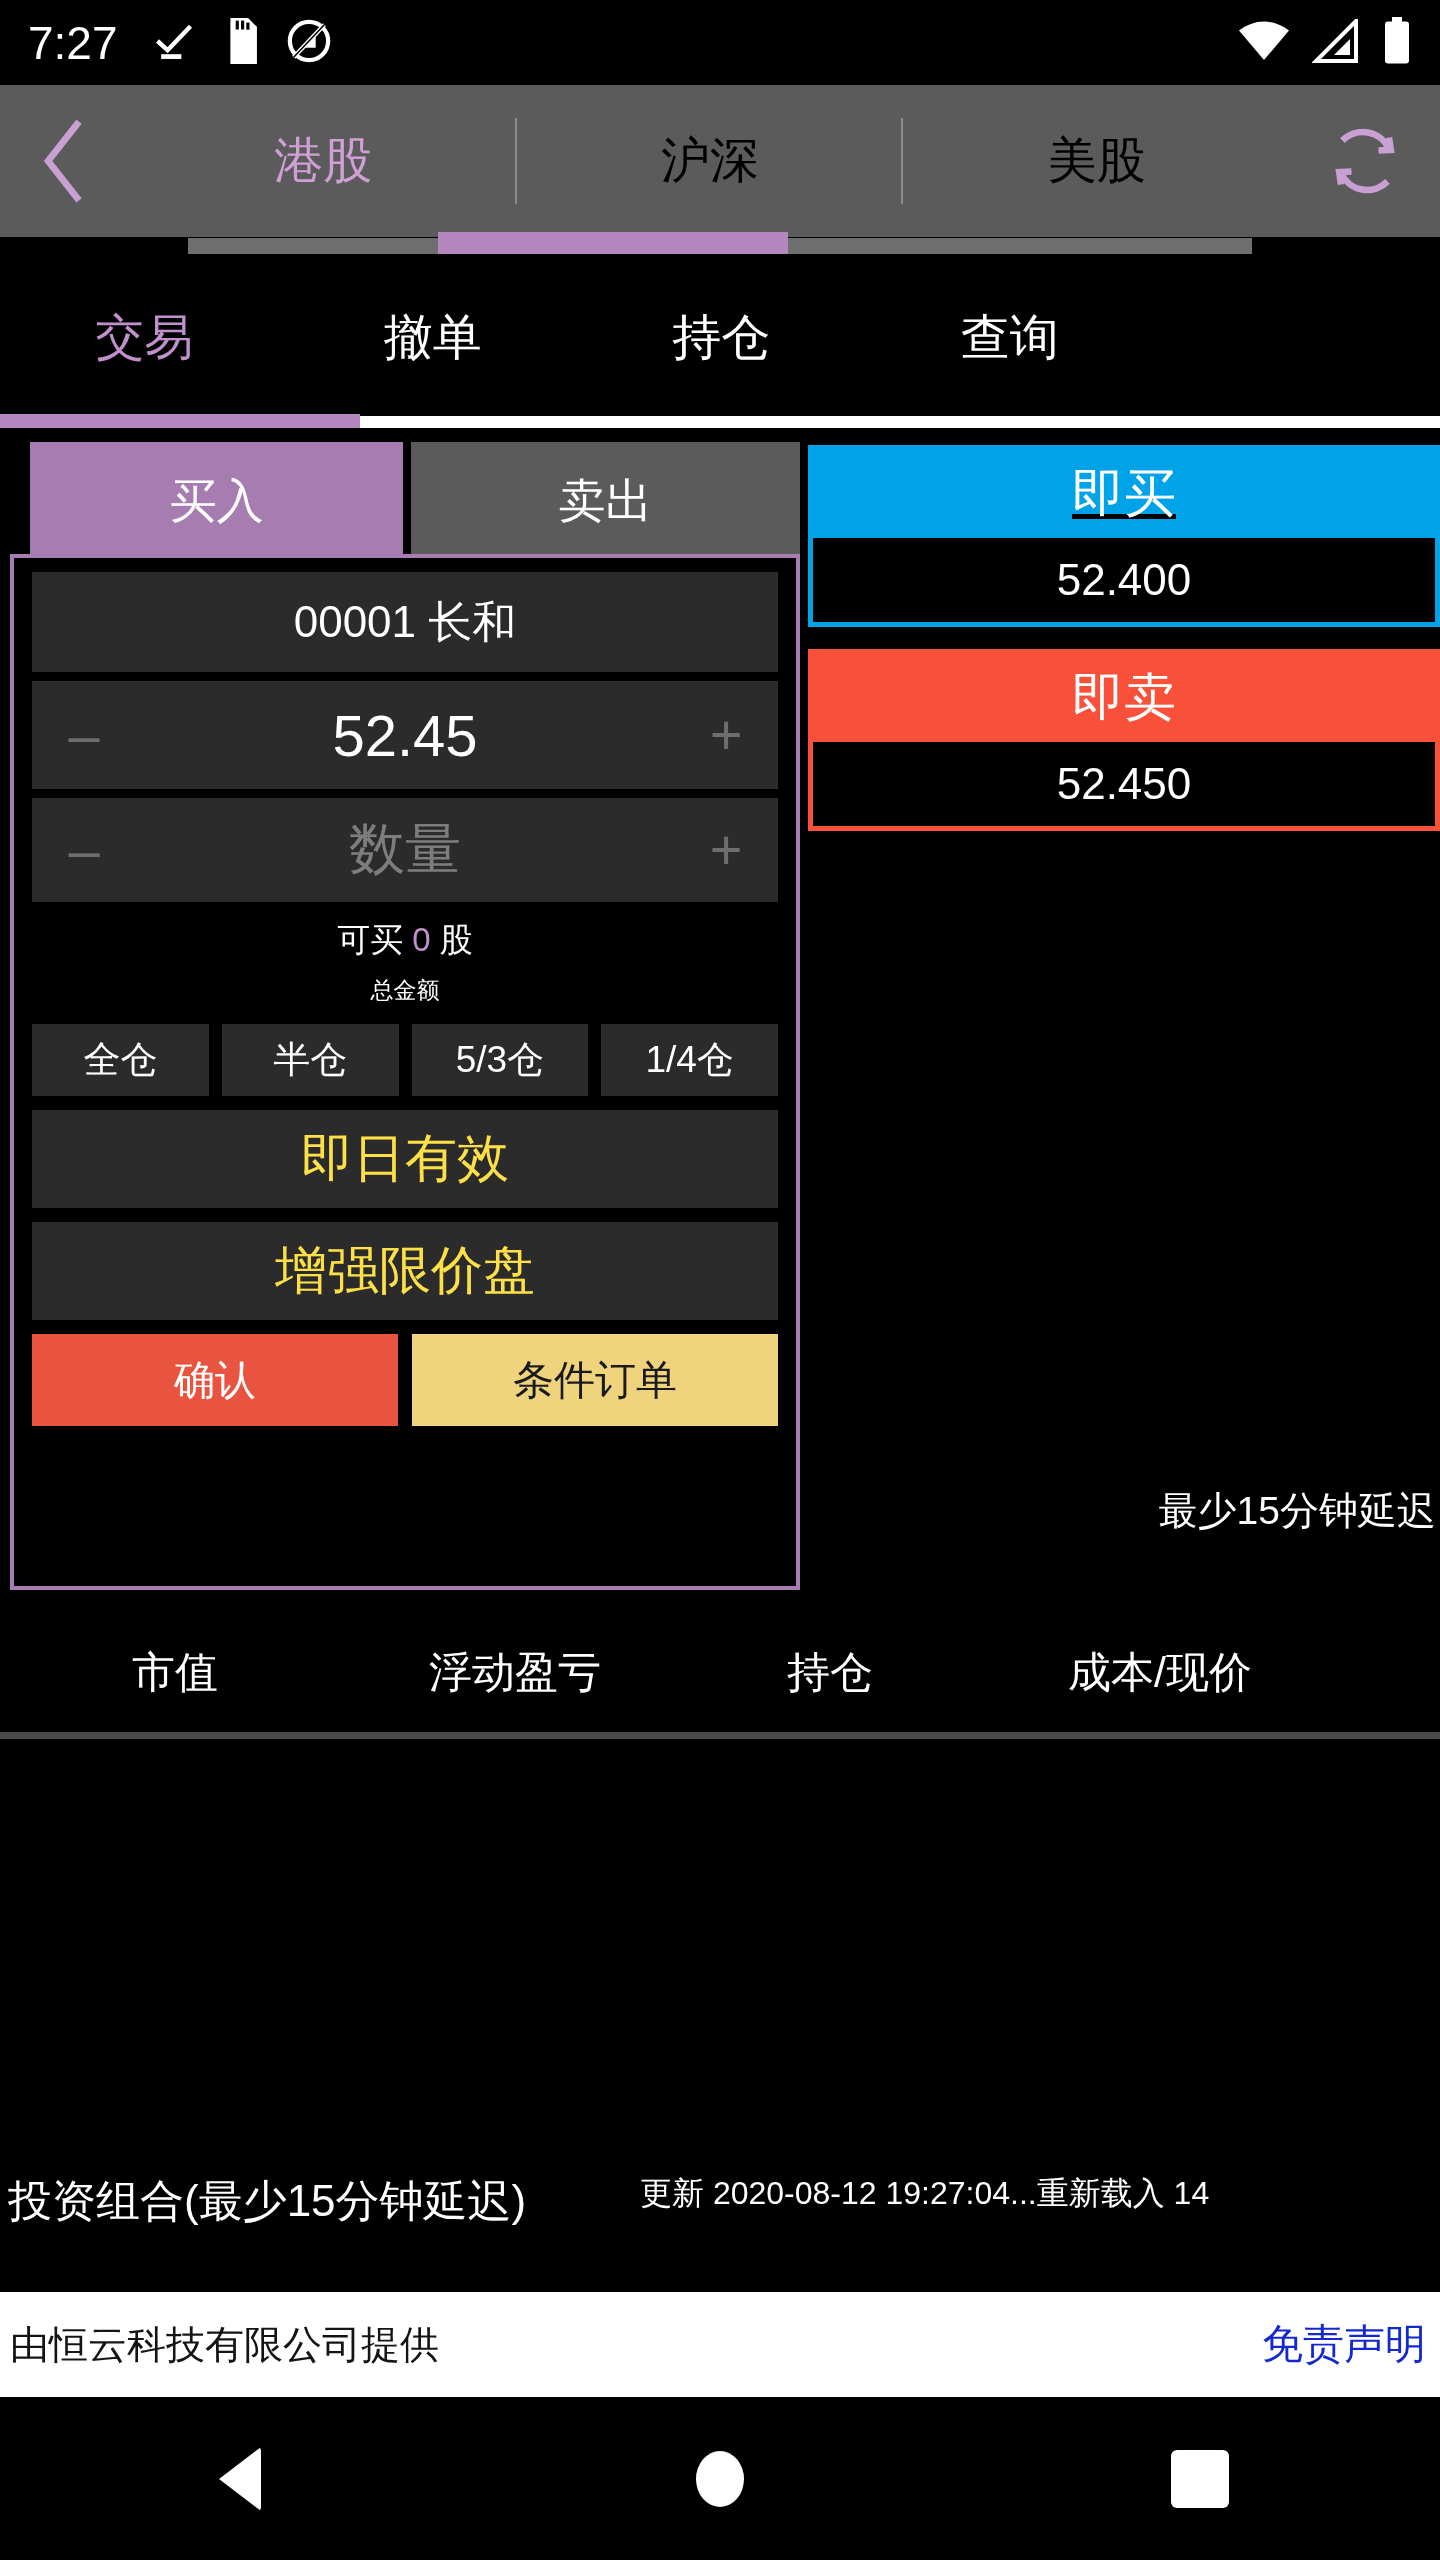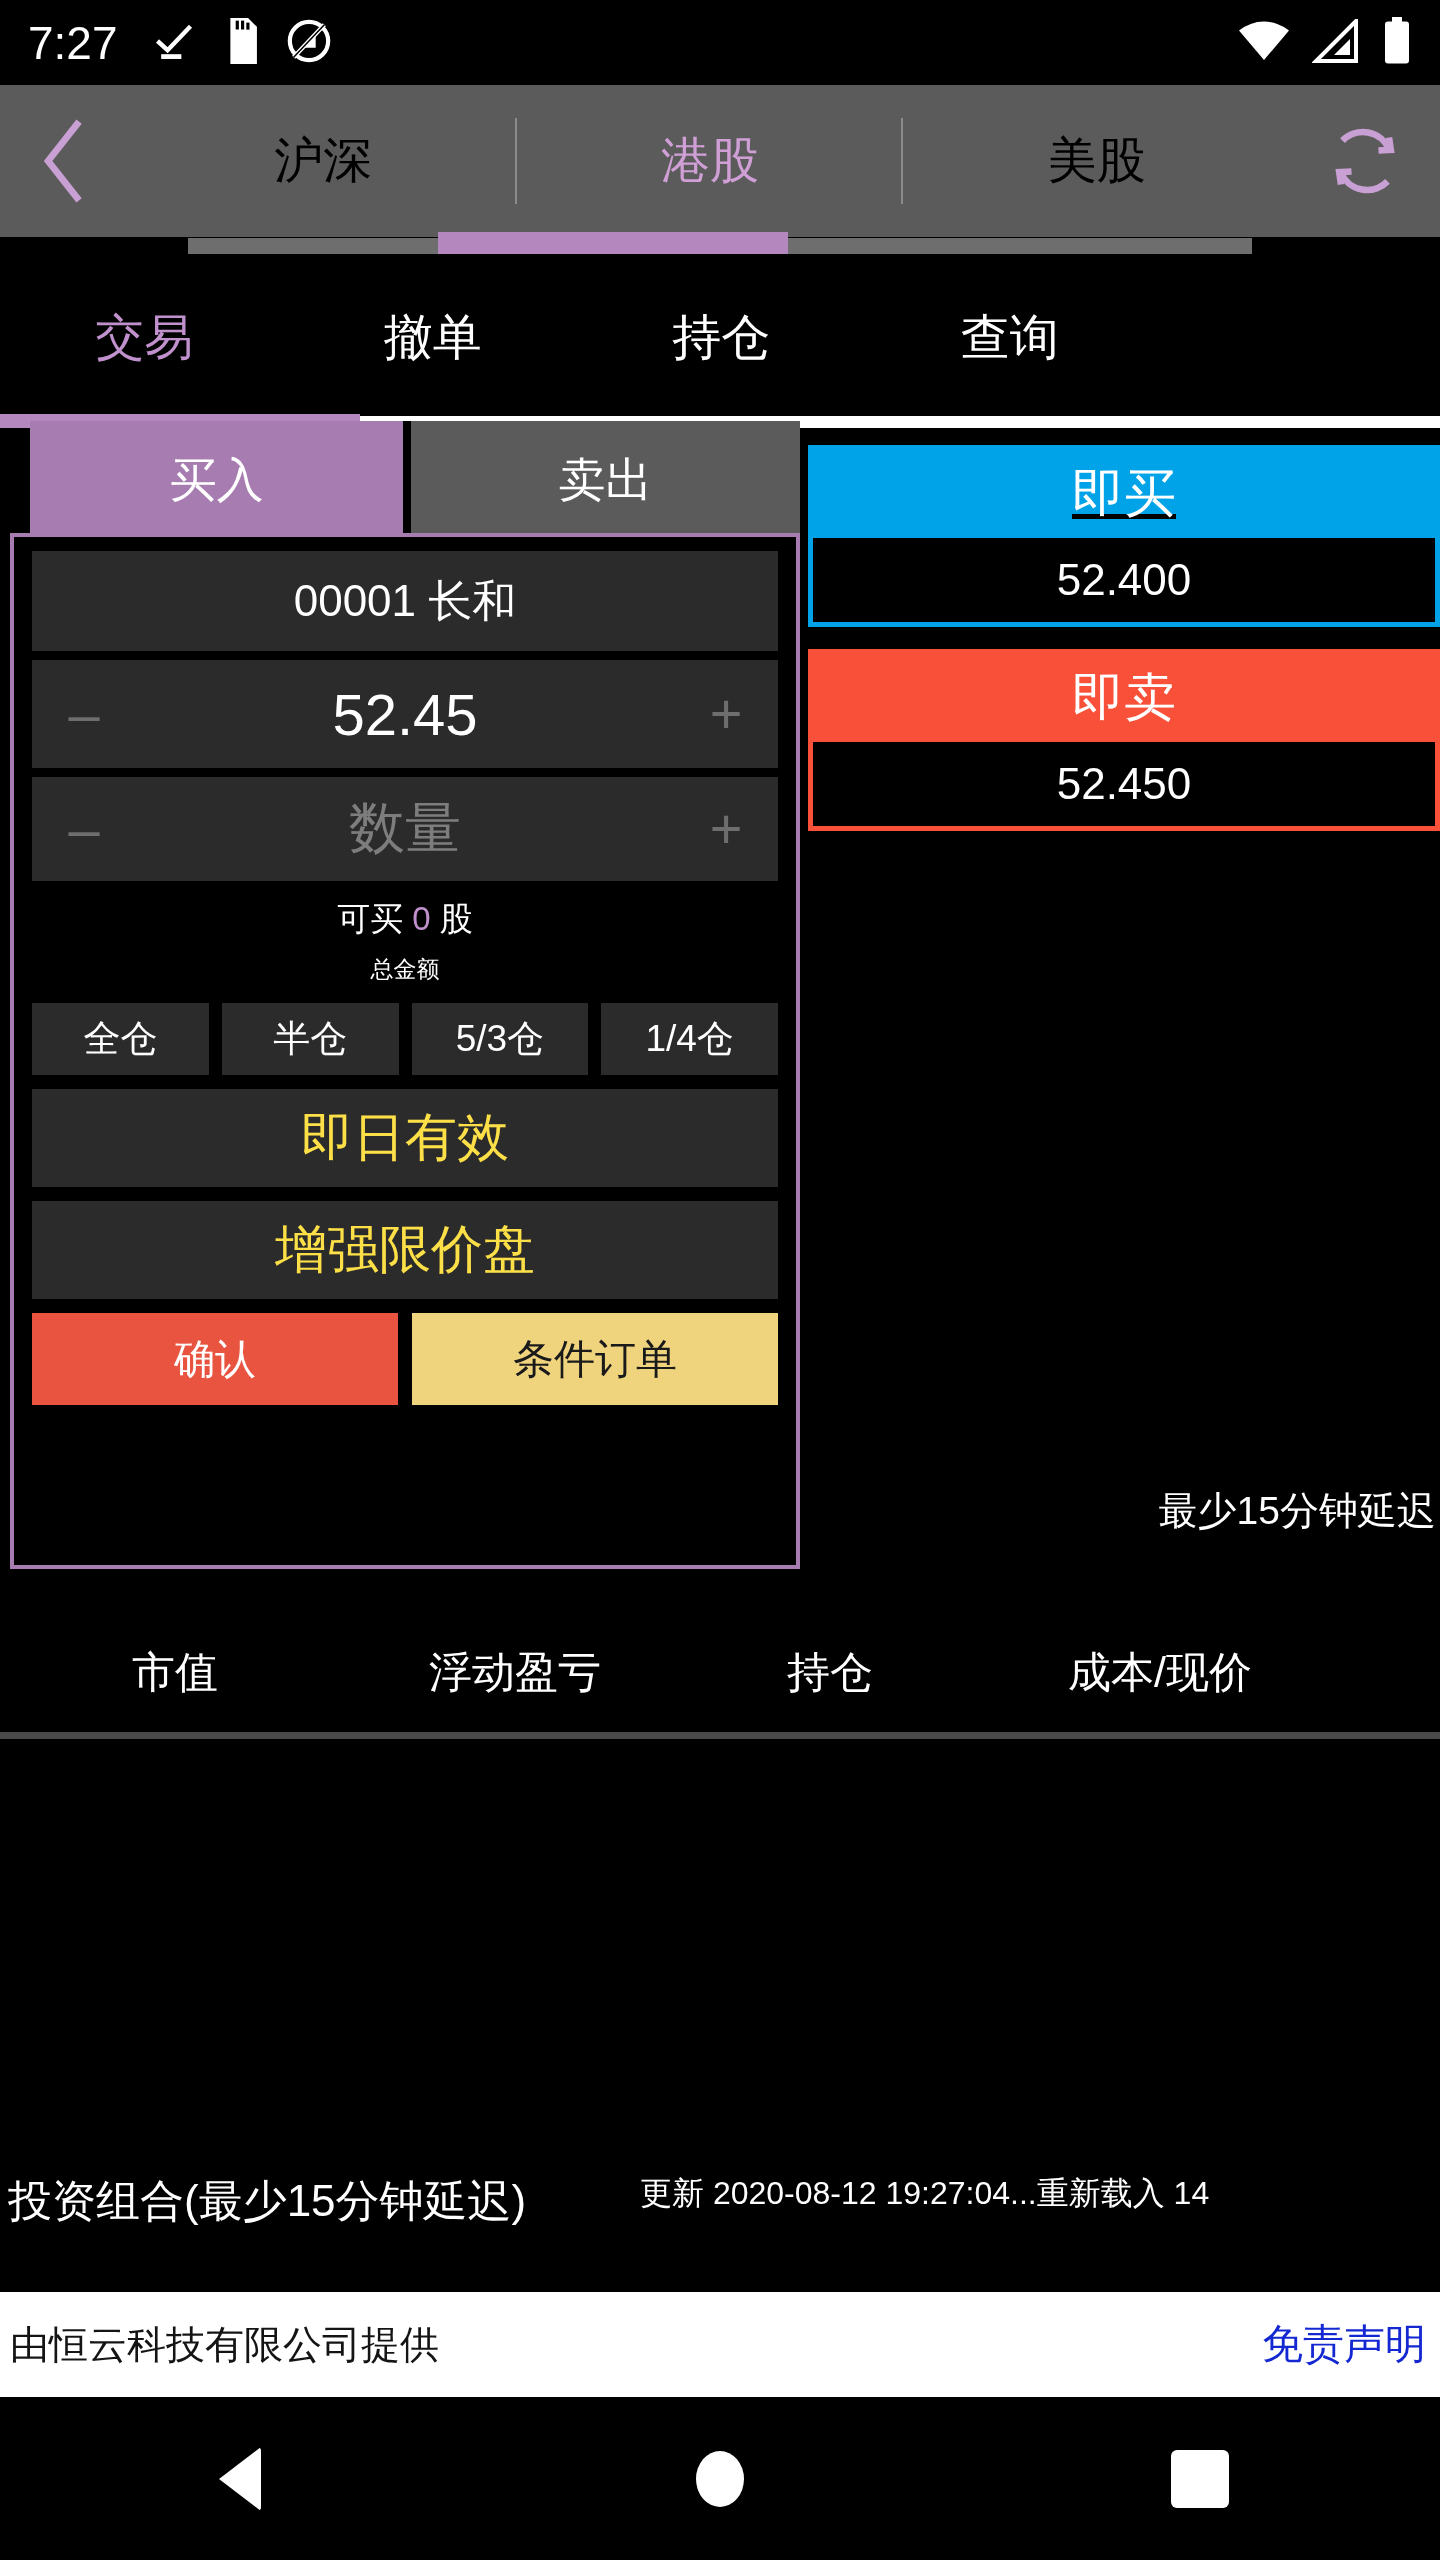--- a/index.html
+++ b/index.html
@@ -55,21 +55,21 @@
     flex:1; display:flex; align-items:center; justify-content:center;
     font-size:49px; color:#fff;
   }
   .fn-tab.active{ color:#c091cc; }
   .fn-underline-wrap{ position:absolute; left:0; top:414px; width:1440px; height:14px; }
   .fn-ul-active{ position:absolute; left:0; top:0; width:360px; height:14px; background:#b488bf; }
   .fn-ul-rest{ position:absolute; left:360px; top:2px; width:1080px; height:12px; background:#fff; }
 
   
   .order-panel{
-    position:absolute; left:10px; top:421px; width:790px; height:1148px;padding-left:20px;
+    position:absolute; left:10px; top:442px; width:790px; height:1148px;padding-left:20px;
   }
   .bs-tabs{ display:flex; height:118px; }
   .bs-tab{
     display:flex; align-items:center; justify-content:center;
     font-size:47px; color:#fff;
   }
   .bs-buy{ width:382px; background:#a77cb0; }
   .bs-gap{ width:8px; background:#000; }
   .bs-sell{ width:398px; background:#5b5b5b; }
 
@@ -241,26 +241,26 @@
     </div>
   </div>
 
   <div class="markets">
     <div class="markets-row">
       <div class="back-arrow">
         <svg width="58" height="90" viewBox="0 0 20 32">
             <path d="M15 2 L4 16 L15 30" stroke="#c9a0d4" stroke-width="2.4" fill="none"></path>
           </svg>
       </div>
+      <div class="mkt-tab active">
+        <span>港股</span>
+        <span class="mkt-sep"></span>
+      </div>
       <div class="mkt-tab">
         <span>沪深</span>
-        <span class="mkt-sep"></span>
-      </div>
-      <div class="mkt-tab active">
-        <span>港股</span>
         <span class="mkt-sep"></span>
       </div>
       <div class="mkt-tab">
         <span>美股</span>
       </div>
       <div class="refresh-btn">
         <svg width="84" height="84" viewBox="0 0 28 28">
           <path d="M22 10 A9.5 9.5 0 0 0 6.5 7.2" stroke="#c9a0d4" stroke-width="2.2" fill="none"></path>
           <path d="M6 18 A9.5 9.5 0 0 0 21.5 20.8" stroke="#c9a0d4" stroke-width="2.2" fill="none"></path>
           <path d="M18.5 10.5 L22.6 10.3 L22 6.2" stroke="#c9a0d4" stroke-width="2.2" fill="none"></path>

